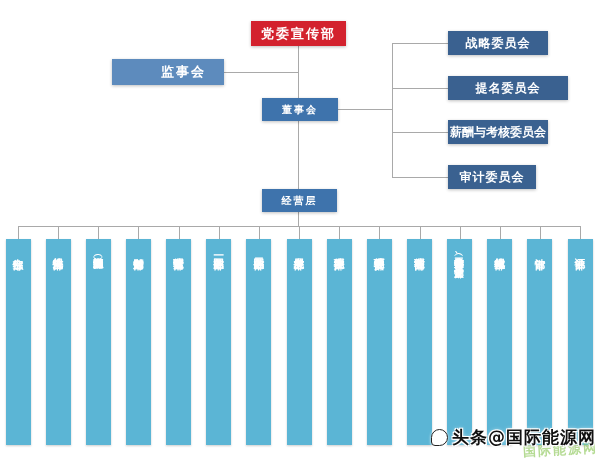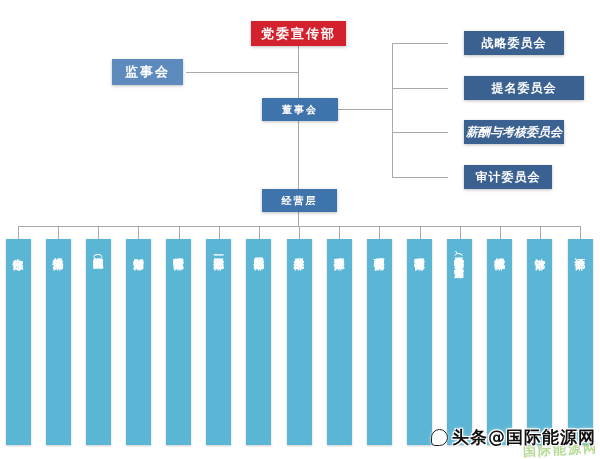--- a/index.html
+++ b/index.html
@@ -12,21 +12,21 @@
   .vline{width:1px;}
 
   
   .node{position:absolute;display:flex;align-items:center;justify-content:center;
         color:#ffffff;font-weight:bold;box-shadow:0 1px 3px rgba(0,0,0,.25);}
   .node-shareholders{background:var(--red,#d3222e);font-size:13px;letter-spacing:2px;}
   .node-supervisory{background:var(--sup-blue,#5d8bbd);font-size:13px;letter-spacing:2px;}
   .node-mid{background:var(--board-blue,#3e73ac);font-size:10px;letter-spacing:2px;}
   .comm-box{position:absolute;display:flex;align-items:center;justify-content:center;
         background:var(--comm-blue,#3a6190);color:#fff;font-weight:bold;font-size:12px;
-        letter-spacing:1px;box-shadow:0 1px 3px rgba(0,0,0,.25);margin-left:16px;}
+        letter-spacing:1px;box-shadow:0 1px 3px rgba(0,0,0,.25);}
   .dept-box{position:absolute;display:flex;justify-content:center;
         background:var(--dept-cyan,#5bb5d5);color:#fff;font-weight:bold;
         box-shadow:0 1px 2px rgba(0,0,0,.2);}
   .dept-box span{writing-mode:vertical-rl;text-orientation:mixed;
         padding-top:11px;line-height:25px;}
 
   
   .watermark{position:absolute;right:2px;bottom:0;width:230px;height:44px;pointer-events:none;}
   .wm-green{position:absolute;right:0;bottom:0;color:rgba(120,190,60,.55);
         font-size:13px;font-weight:bold;letter-spacing:2px;transform:rotate(-3deg);}
@@ -44,33 +44,33 @@
   <div class="vline" style="left:298px;top:46px;height:52px;"></div>
   <div class="hline" style="left:186px;top:72px;width:112px;"></div>
   <div class="hline" style="left:338px;top:109px;width:54px;"></div>
   <div class="vline" style="left:392px;top:43px;height:134px;"></div>
   <div class="vline" style="left:298px;top:121px;height:68px;"></div>
   <div class="vline" style="left:298px;top:212px;height:14px;"></div>
   <div class="hline" style="left:18px;top:226px;width:562px;"></div>
 
   <div class="node node-shareholders" style="left:251px;top:21px;width:95px;height:25px;">党委宣传部</div>
 
-  <div class="node node-supervisory" style="left:112px;top:59px;width:71px;height:26px;">监事会</div>
+  <div class="node node-supervisory" style="left:112px;top:59px;width:81px;height:26px;padding-left:31px;">监事会</div>
 
   <div class="node node-mid" style="left:262px;top:98px;width:76px;height:23px;">董事会</div>
 
   <div class="node node-mid" style="left:262px;top:189px;width:75px;height:23px;">经营层</div>
 
   <div id="committees-layer">
       <div class="hline" style="left: 392px; top: 43px; width: 56px;"></div>
       <div class="comm-box" style="left: 448px; top: 31px; width: 100px; height: 24px;">战略委员会</div>
       <div class="hline" style="left: 392px; top: 88px; width: 56px;"></div>
       <div class="comm-box" style="left: 448px; top: 76px; width: 120px; height: 24px;">提名委员会</div>
       <div class="hline" style="left: 392px; top: 132px; width: 56px;"></div>
-      <div class="comm-box" style="left: 448px; top: 120px; width: 100px; height: 24px; letter-spacing: 0px; font-style: italic;">薪酬与考核委员会</div>
+      <div class="comm-box" style="left: 448px; top: 120px; width: 100px; height: 24px; letter-spacing: 0px;">薪酬与考核委员会</div>
       <div class="hline" style="left: 392px; top: 177px; width: 56px;"></div>
       <div class="comm-box" style="left: 448px; top: 165px; width: 88px; height: 24px;">审计委员会</div>
     </div>
   <div id="departments-layer">
       <div class="vline" style="left: 18px; top: 226px; height: 13px;"></div>
       <div class="dept-box" style="left: 5.5px; top: 239px; width: 25px; height: 206px;">
         <span style="font-size: 10.5px; line-height: 17px;">综合部</span>
       </div>
       <div class="vline" style="left: 58.1px; top: 226px; height: 13px;"></div>
       <div class="dept-box" style="left: 45.6px; top: 239px; width: 25px; height: 206px;">

